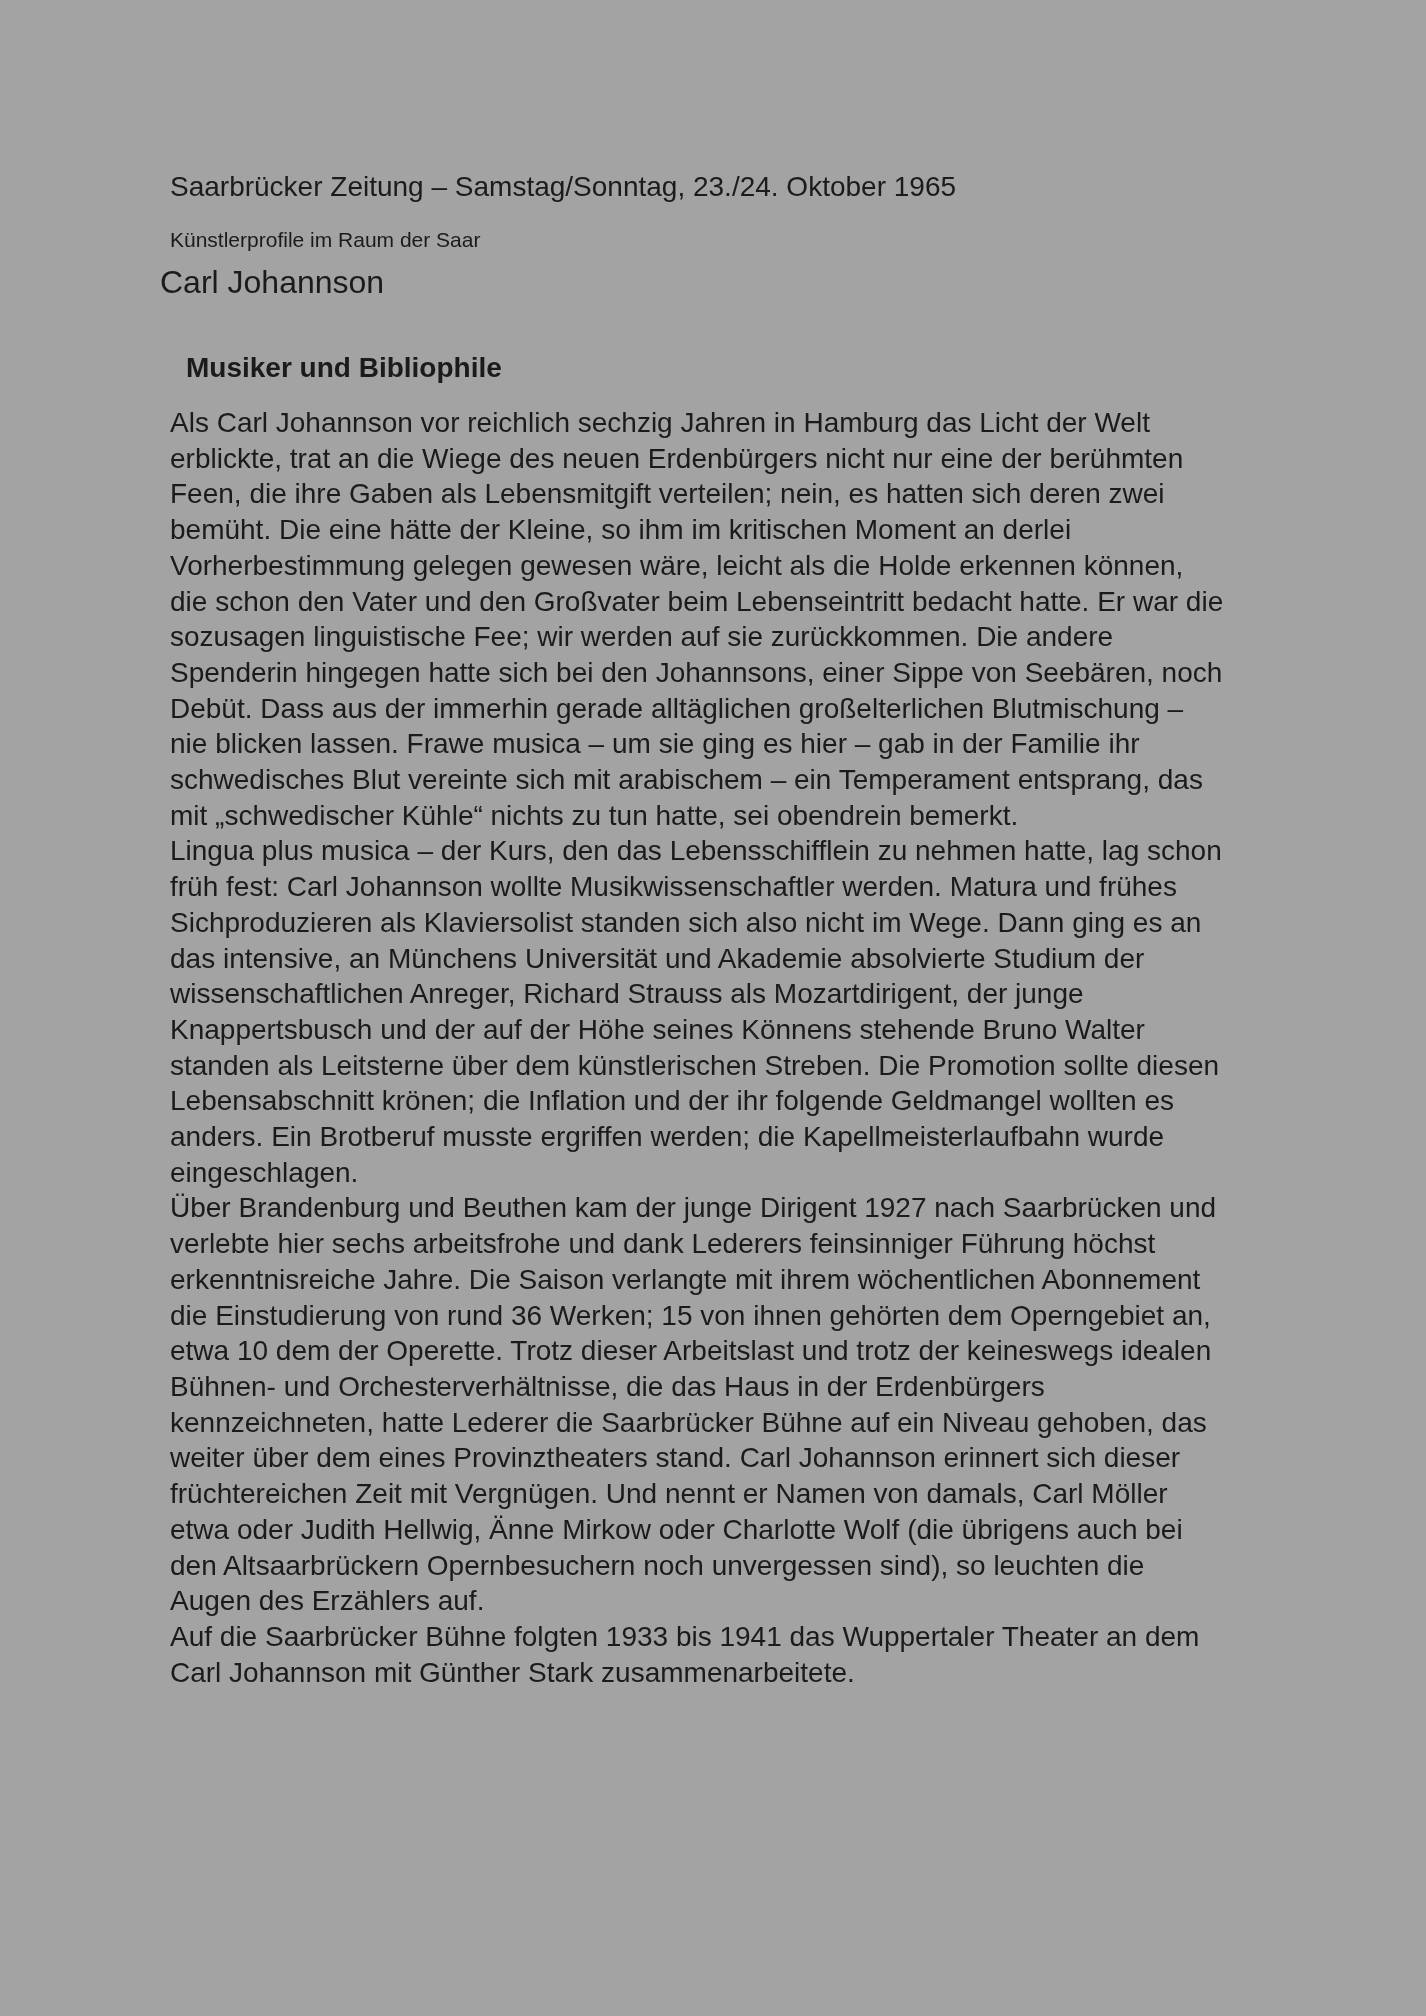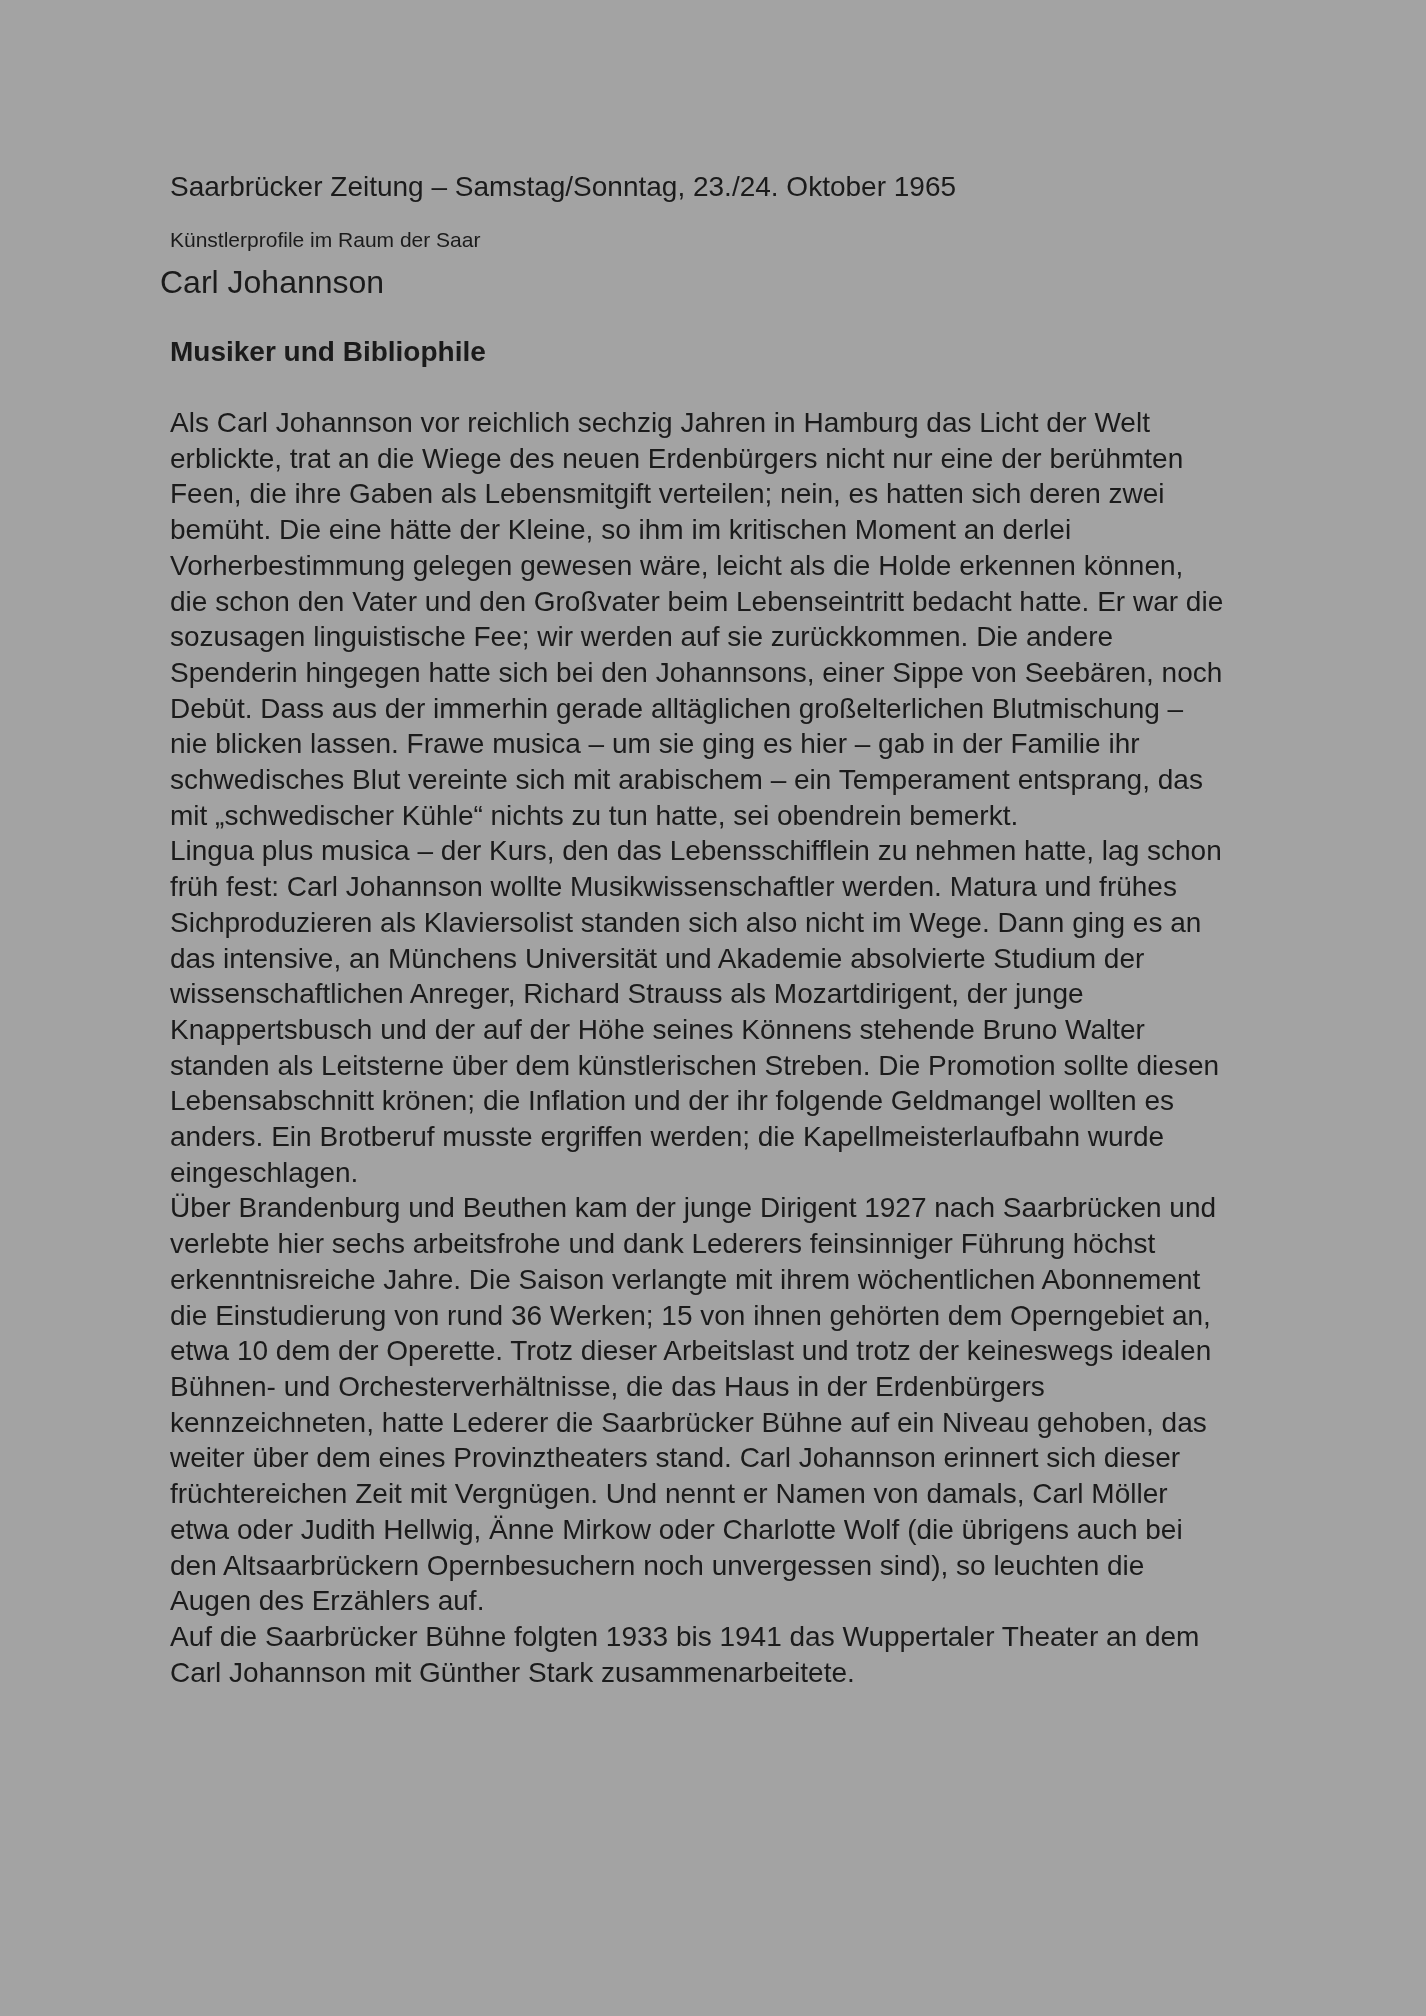--- a/index.html
+++ b/index.html
@@ -42,21 +42,21 @@
     margin: 8px;
     white-space: pre;
   }
   .section-heading {
     position: absolute;
     left: 170px;
     top: 334px;
     font-size: 28px;
     line-height: 36px;
     font-weight: bold;
-    margin: 0;
+    margin: 16px;
     white-space: pre;
   }
   .article-body {
     position: absolute;
     left: 170px;
     top: 405px;
     font-size: 28px;
     line-height: 35.7px;
   }
   .body-line {

